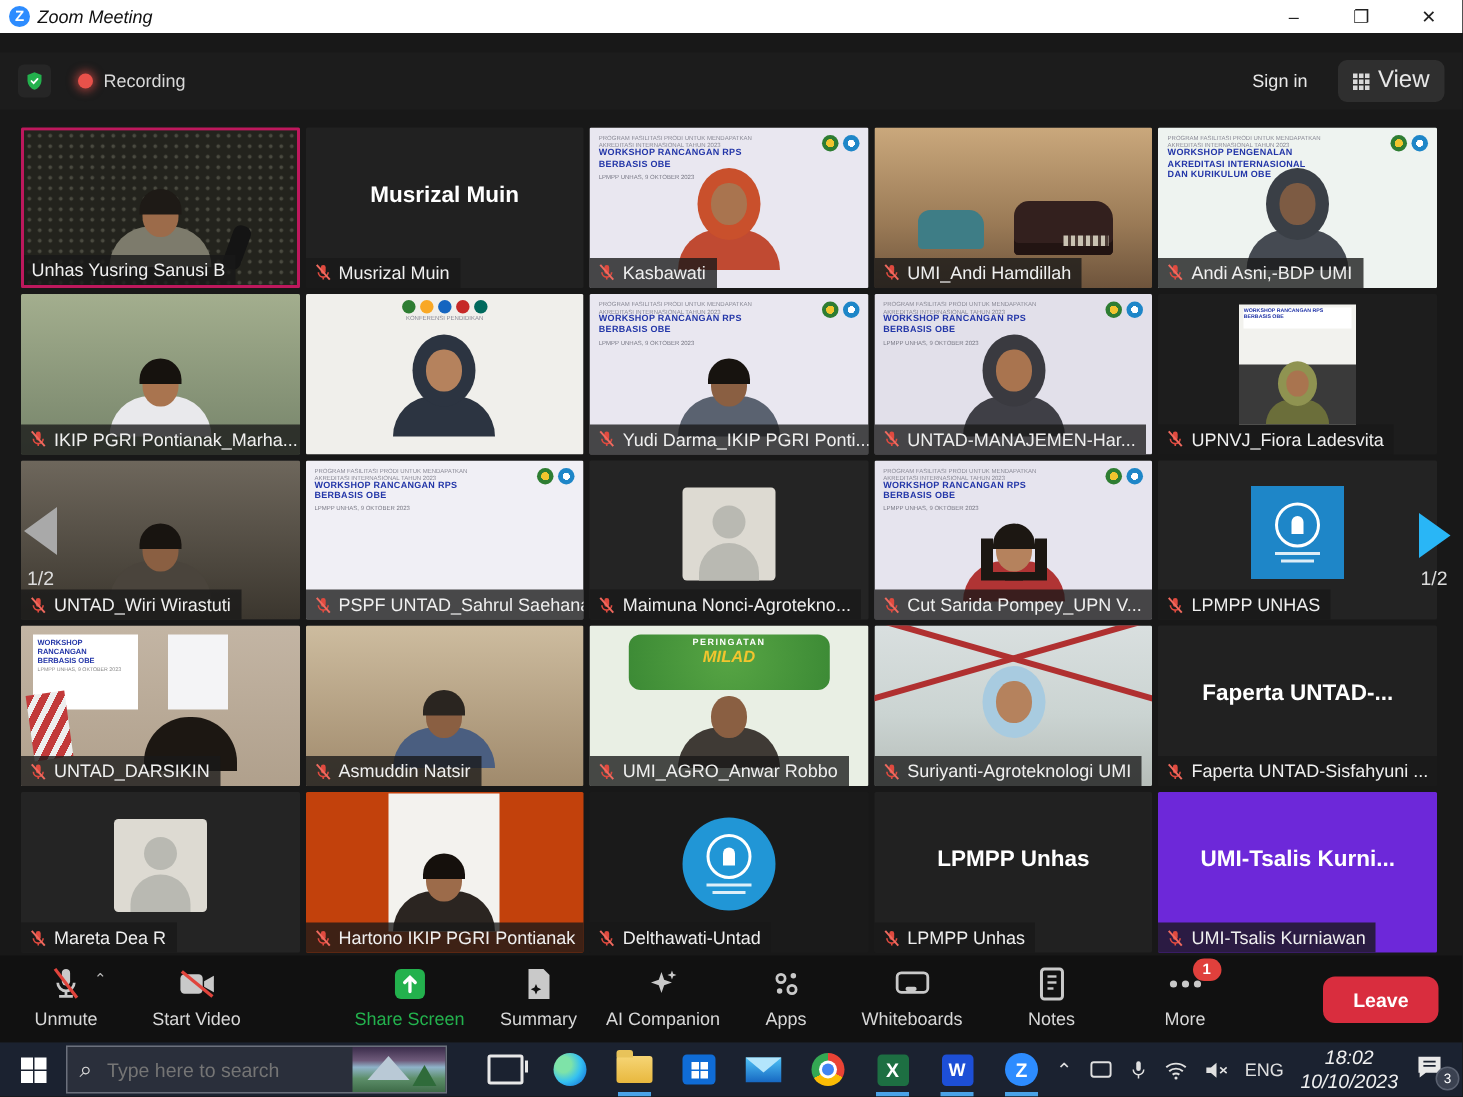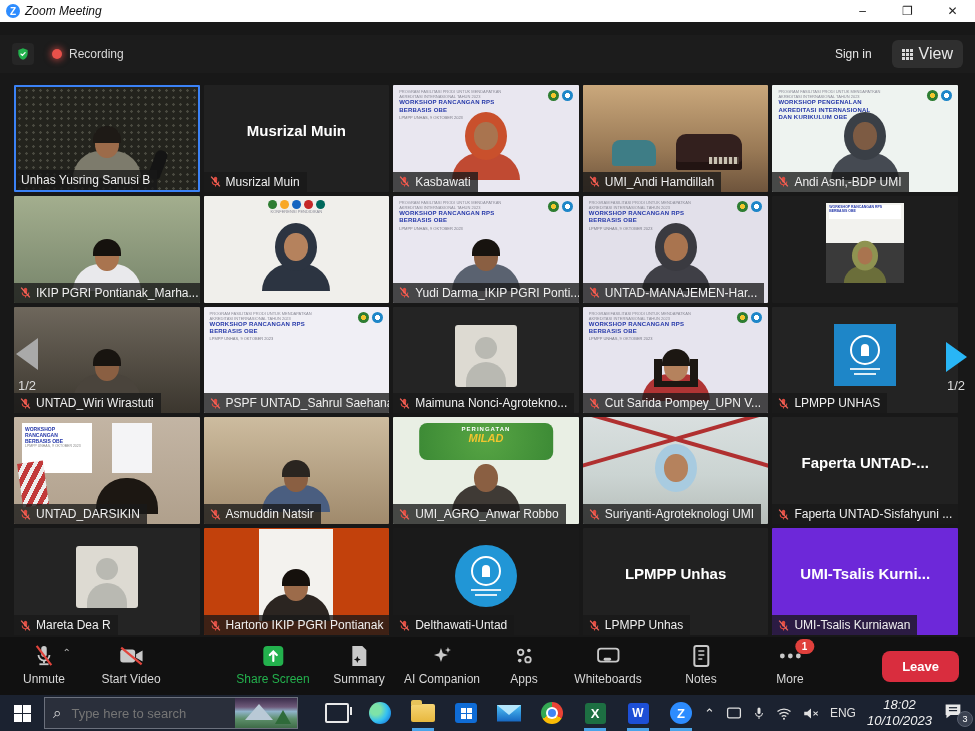--- a/index.html
+++ b/index.html
@@ -32,21 +32,21 @@
   .viewbtn{display:flex;align-items:center;gap:6px;background:#2f2f2f;border-radius:6px;
            padding:5px 10px;color:#e8e8e8;font-size:16px;}
   .gridglyph{display:grid;grid-template-columns:repeat(3,3px);grid-template-rows:repeat(3,3px);gap:1px;}
   .gridglyph i{background:#d9d9d9;display:block;}
 
   
   #grid{position:absolute;top:85px;left:14px;width:944px;height:550px;
         display:grid;grid-template-columns:repeat(5,1fr);grid-template-rows:repeat(5,1fr);
         gap:4px;z-index:5;}
   .tile{position:relative;background:#232323;overflow:hidden;border-radius:1px;}
-  .tile.active{border:2px solid #3b82f6;box-shadow:inset 0 0 0 2px #6fae3f;}
+  .tile.active{border:2px solid #be185d;box-shadow:inset 0 0 0 2px #6fae3f;}
   .ctrname{position:absolute;left:0;right:0;top:42%;transform:translateY(-50%);
            text-align:center;color:#fff;font-size:15px;font-weight:bold;}
   .nametag{position:absolute;left:0;bottom:0;max-width:96%;display:flex;align-items:center;
            gap:4px;background:rgba(24,24,24,.78);padding:3px 7px 3px 5px;
            color:#efefef;font-size:12px;white-space:nowrap;overflow:hidden;z-index:6;}
   .nametag svg{flex:0 0 auto;}
 
   
   .vfill{position:absolute;inset:0;}
   .person{position:absolute;left:50%;bottom:12px;transform:translateX(-50%);width:84px;}
@@ -428,20 +428,31 @@
           <div style="font-size:3.5px;color:#2336a8;font-weight:bold;line-height:1.2;">WORKSHOP RANCANGAN RPS BERBASIS OBE</div>
         </div>
         <div style="position: absolute; left: 0px; right: 0px; bottom: 0px; height: 40px; background: rgb(58, 58, 58);"></div>
         <div class="person" style="bottom: 0px; transform: translateX(-50%) scale(0.62); transform-origin: center bottom;">
           <div class="hw" style="background: rgb(143, 147, 81);">
             <div class="head" style="background: rgb(169, 116, 79);"></div>
           </div>
           <div class="pbody" style="background: rgb(107, 110, 58);"></div>
         </div>
       </div>
+      <div class="nametag">
+        <span style="display: flex;">
+          <svg width="13" height="13" viewBox="0 0 24 24">
+            <rect x="9" y="3" width="6" height="11" rx="3" fill="#e04a3f"></rect>
+            <path d="M6 12a6 6 0 0 0 12 0" fill="none" stroke="#e04a3f" stroke-width="2"></path>
+            <line x1="12" y1="18" x2="12" y2="21" stroke="#e04a3f" stroke-width="2"></line>
+            <line x1="4" y1="3" x2="20" y2="21" stroke="#f06a5f" stroke-width="2.4"></line>
+          </svg>
+        </span>
+        <span>UPNVJ_Fiora Ladesvita</span>
+      </div>
     </div>
     <div class="tile">
       <div class="vfill" style="background: linear-gradient(rgb(110, 103, 92), rgb(59, 54, 46));"></div>
       <div class="person">
         <div style="position: relative; width: 28px; margin: 0px auto; z-index: 2;">
           <div class="hair" style="background: rgb(24, 20, 16);"></div>
           <div class="head" style="background: rgb(138, 95, 66);"></div>
         </div>
         <div class="pbody" style="background: rgb(74, 68, 60);"></div>
       </div>

